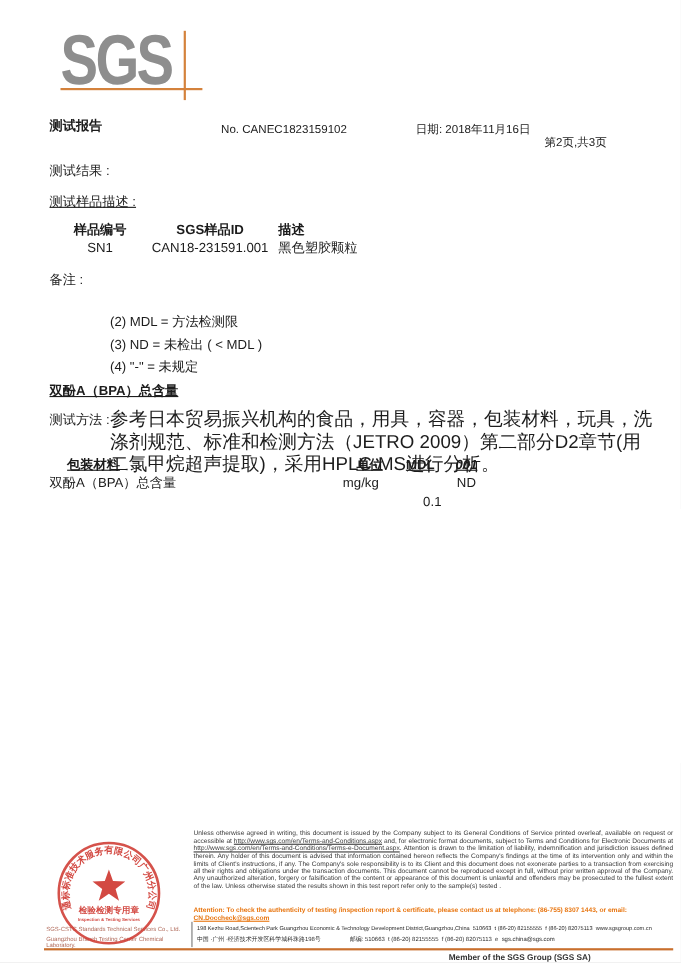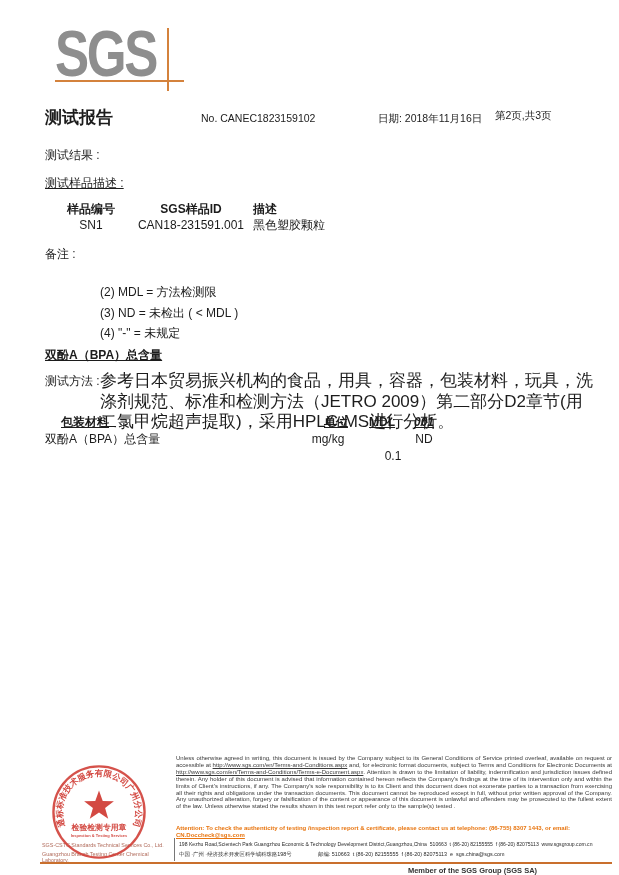--- a/index.html
+++ b/index.html
@@ -19,21 +19,21 @@
   .tiny { font-size:6px; line-height:6.9px; }
   .t55 { font-size:5.4px; line-height:6px; }
   .pre { white-space:pre; }
 
   .logo-text {
     font-size:64px; font-weight:bold; letter-spacing:-3px;
     color:#8e8e8e; line-height:56px;
     transform:scaleX(0.80); transform-origin:left top;
   }
   .accent-line { background:#d4823c; }
-  .title { font-size:17px; }
+  .title { font-size:12px; }
 
   .disclaimer {
     text-align:justify; color:#3a3a3a;
   }
   .disclaimer .lnk { text-decoration:underline; }
   .attention { color:#e8750f; font-weight:bold; }
   .attention .lnk { text-decoration:underline; }
   .company { color:#b06a5a; }
   .addr { color:#2a2a2a; }
   .vdiv { width:1px; background:#777; }
@@ -45,21 +45,21 @@
 
 <div class="page">
 
   <div class="abs logo-text" style="left:55px; top:26px;">SGS</div>
   <div class="abs accent-line" style="left:55px; top:80px; width:129px; height:2px;"></div>
   <div class="abs accent-line" style="left:167px; top:28px; width:2px; height:63px;"></div>
 
   <div class="abs title b" style="left:45px; top:106px;">测试报告</div>
   <div class="abs t10" style="left:201px; top:112px;">No. CANEC1823159102</div>
   <div class="abs t10" style="left:378px; top:112px;">日期: 2018年11月16日</div>
-  <div class="abs t10" style="left:495px; top:109px;">第2页,共3页</div>
+  <div class="abs t10" style="left:495px; top:124px;">第2页,共3页</div>
 
   <div class="abs t12" style="left:45px; top:148px;">测试结果 :</div>
 
   <div class="abs t12 ul" style="left:45px; top:176px;">测试样品描述 :</div>
 
   <div class="abs t12 b ctr" style="left:45px; top:202px; width:92px;">样品编号</div>
   <div class="abs t12 b ctr" style="left:137px; top:202px; width:108px;">SGS样品ID</div>
   <div class="abs t12 b" style="left:253px; top:202px;">描述</div>
 
   <div class="abs t12 ctr" style="left:45px; top:218px; width:92px;">SN1</div>

